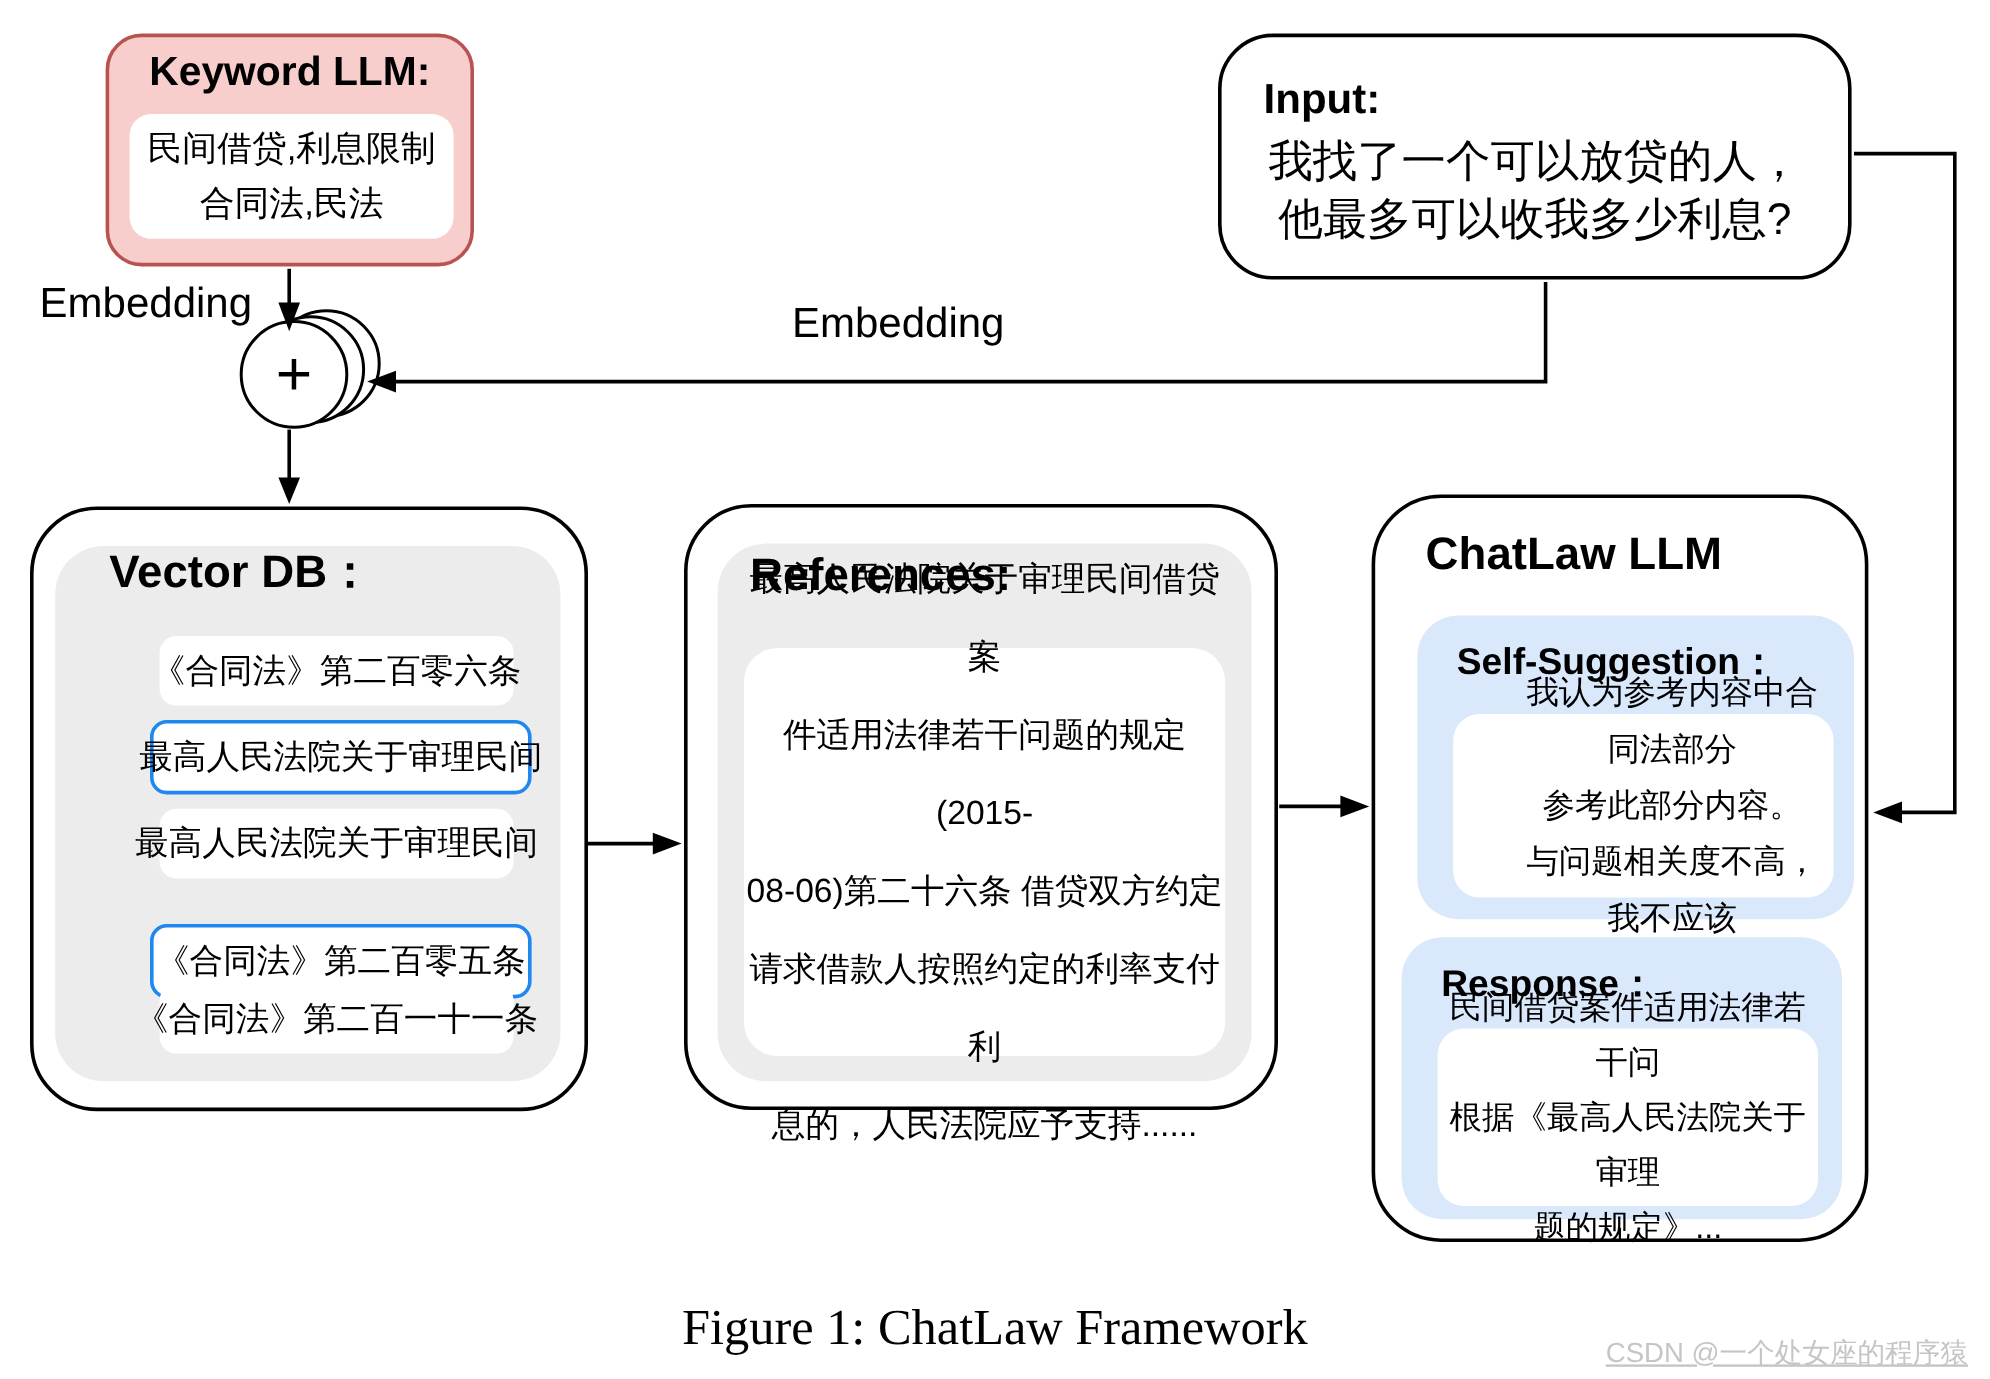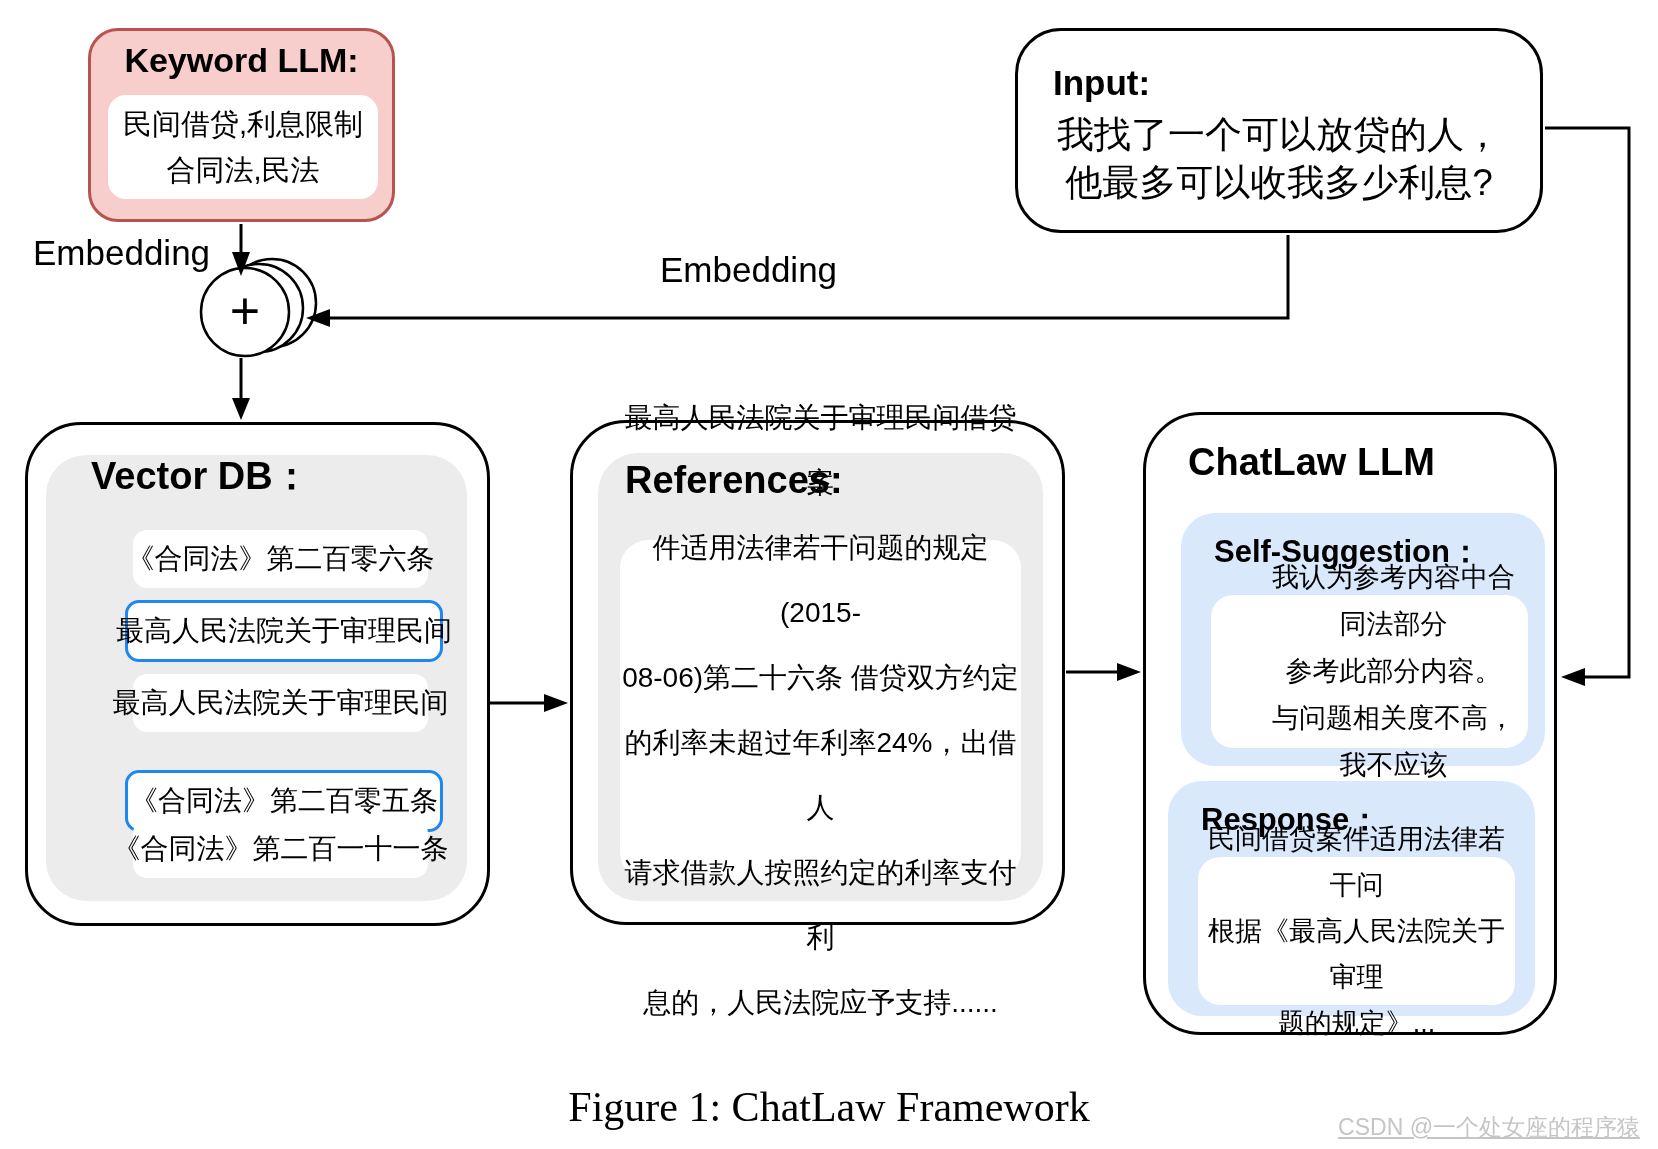--- a/index.html
+++ b/index.html
@@ -101,21 +101,20 @@
   <div class="pill selected" style="left:125px;top:744px;width:318px;height:62px;margin-top:26px;">《合同法》第二百零五条</div>
   <div class="pill" style="left:133px;top:820px;width:295px;height:58px;">《合同法》第二百一十一条</div>
 
   <div class="box" style="left:570px;top:420px;width:495px;height:505px;border-radius:56px;">
     <div class="panel" style="left:25px;top:30px;width:445px;height:448px;"></div>
     <div class="title" style="left:52px;top:36px;font-size:38px;">References:</div>
     <div class="whitecard ctext" style="left:47px;top:117px;width:401px;height:340px;border-radius:28px;font-size:28px;line-height:65px;">
       <div>最高人民法院关于审理民间借贷案</div>
       <div>件适用法律若干问题的规定(2015-</div>
       <div>08-06)第二十六条 借贷双方约定</div>
-      <div>的利率未超过年利率24%，出借人</div>
       <div>请求借款人按照约定的利率支付利</div>
       <div>息的，人民法院应予支持......</div>
     </div>
   </div>
 
   <div class="box" style="left:1143px;top:412px;width:414px;height:623px;border-radius:58px;">
     <div class="title" style="left:42px;top:26px;font-size:38px;">ChatLaw LLM</div>
 
     <div class="bluepanel" style="left:22px;top:98px;width:364px;height:253px;margin-left:13px;">
       <div class="title" style="left:33px;top:18px;font-size:31px;">Self-Suggestion：</div>

